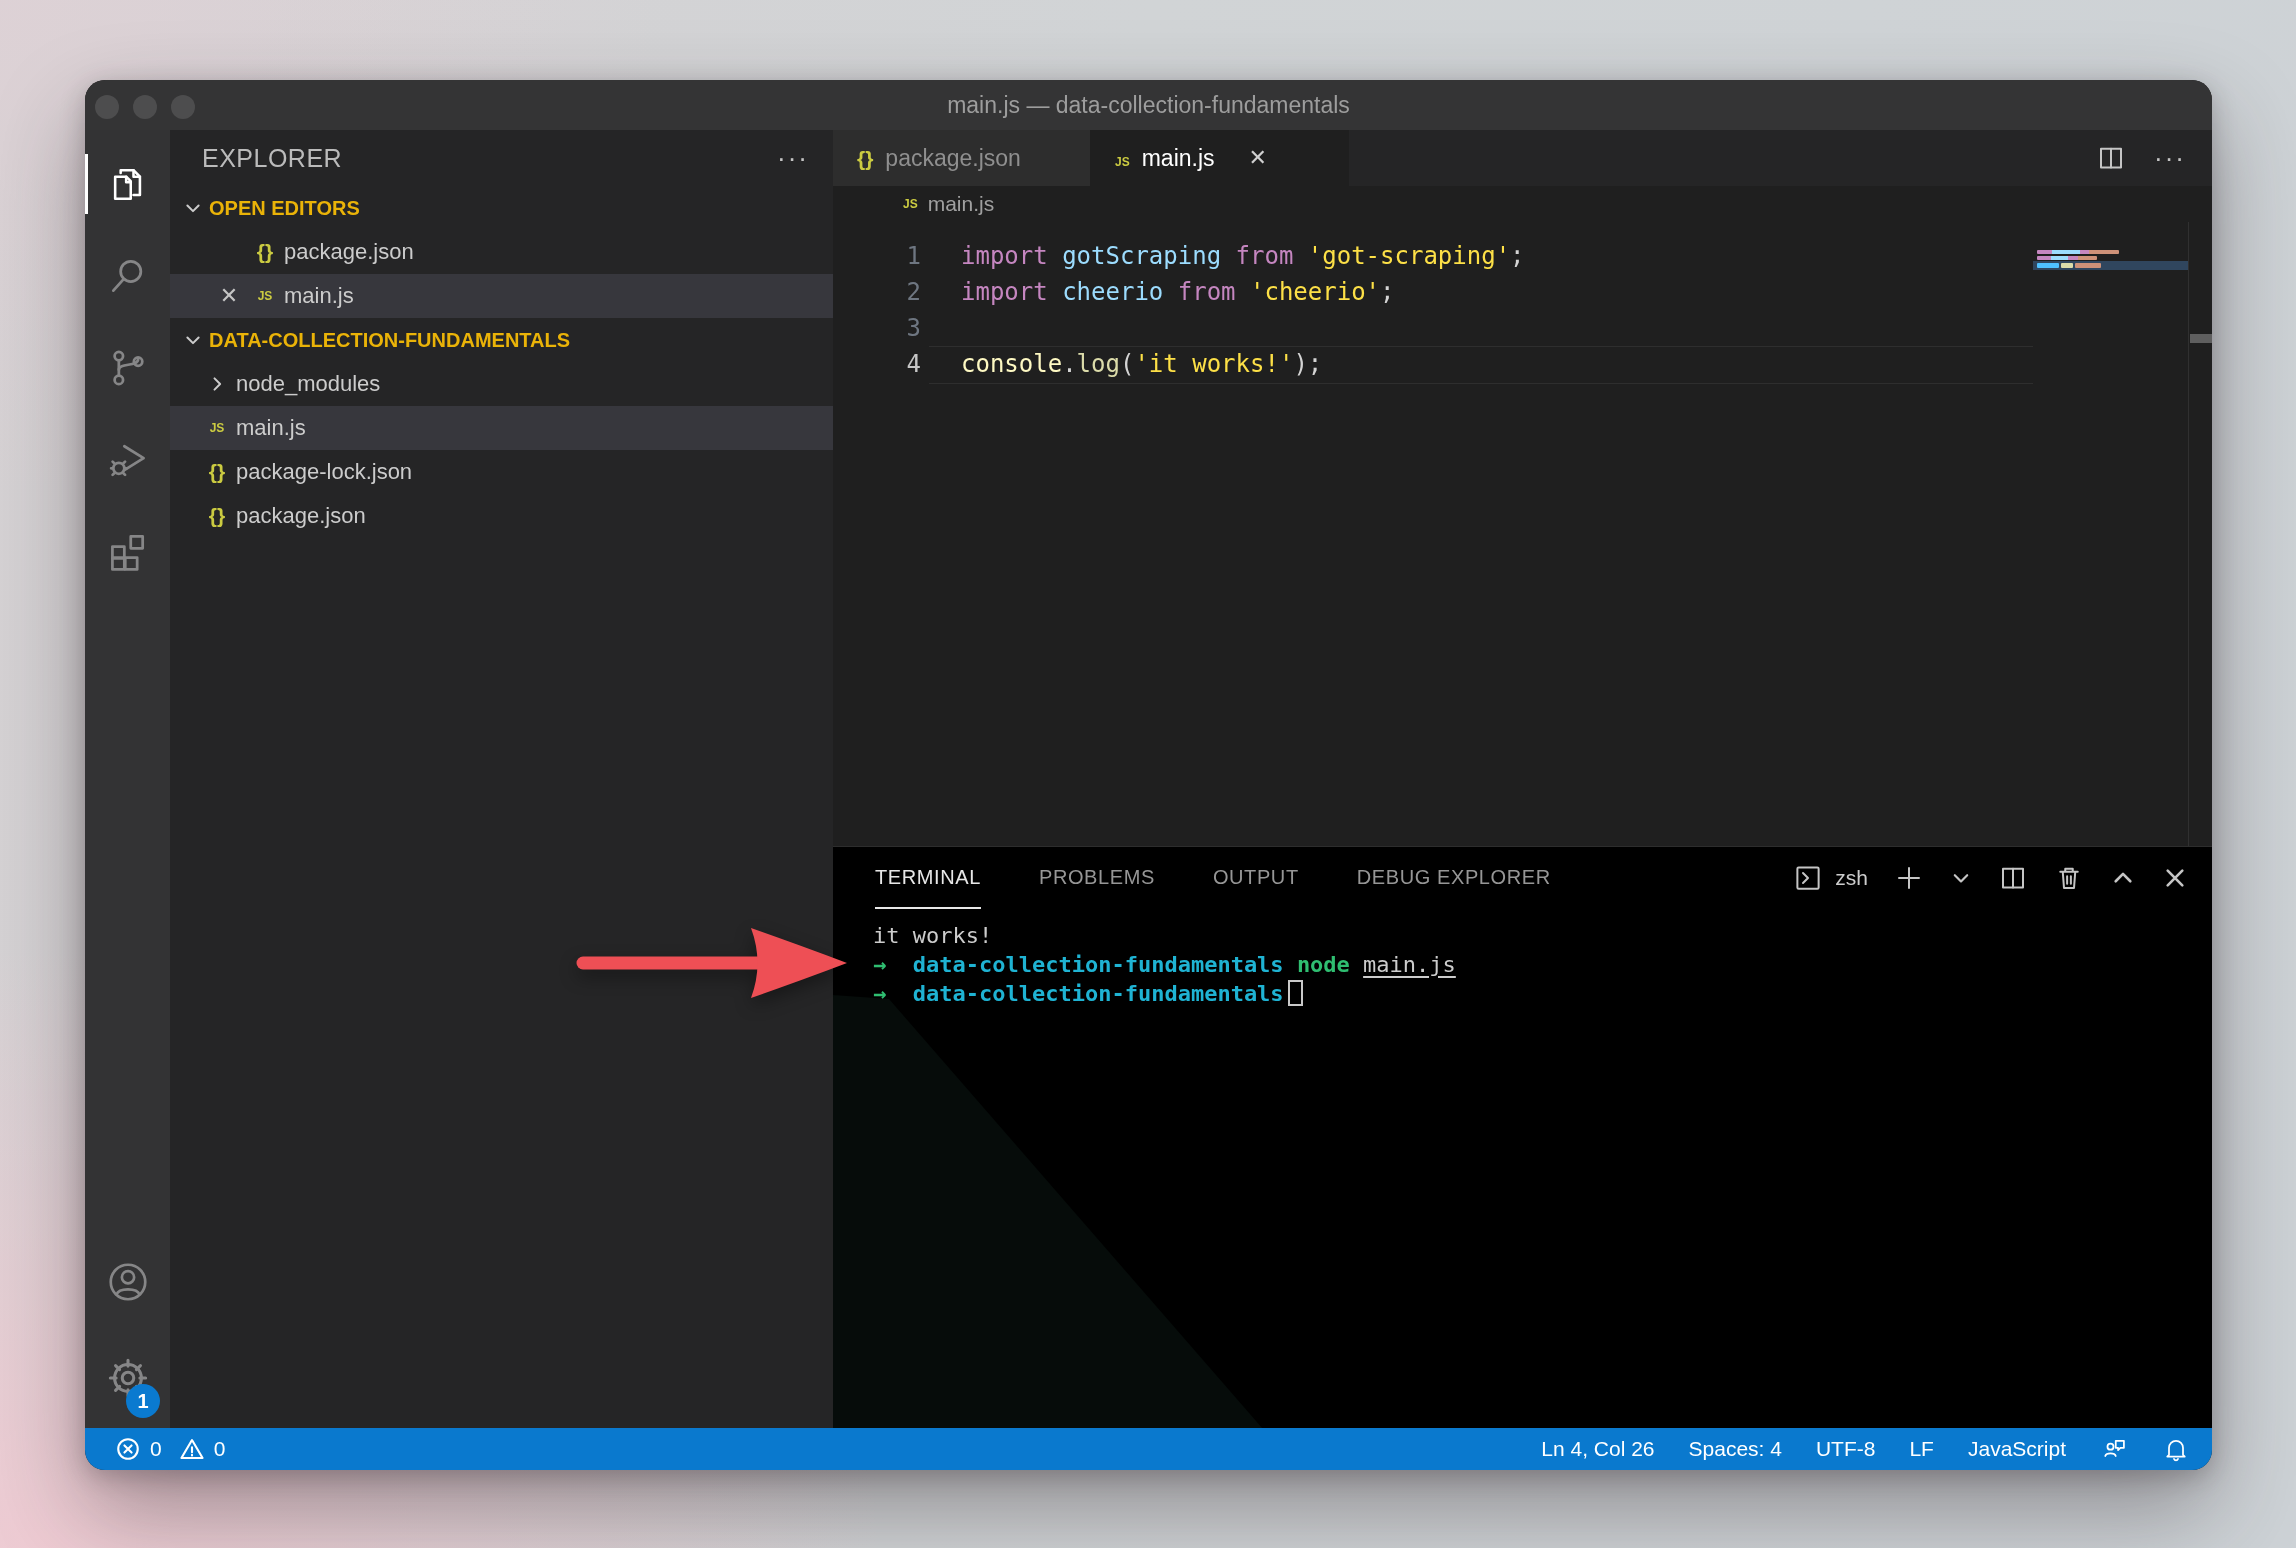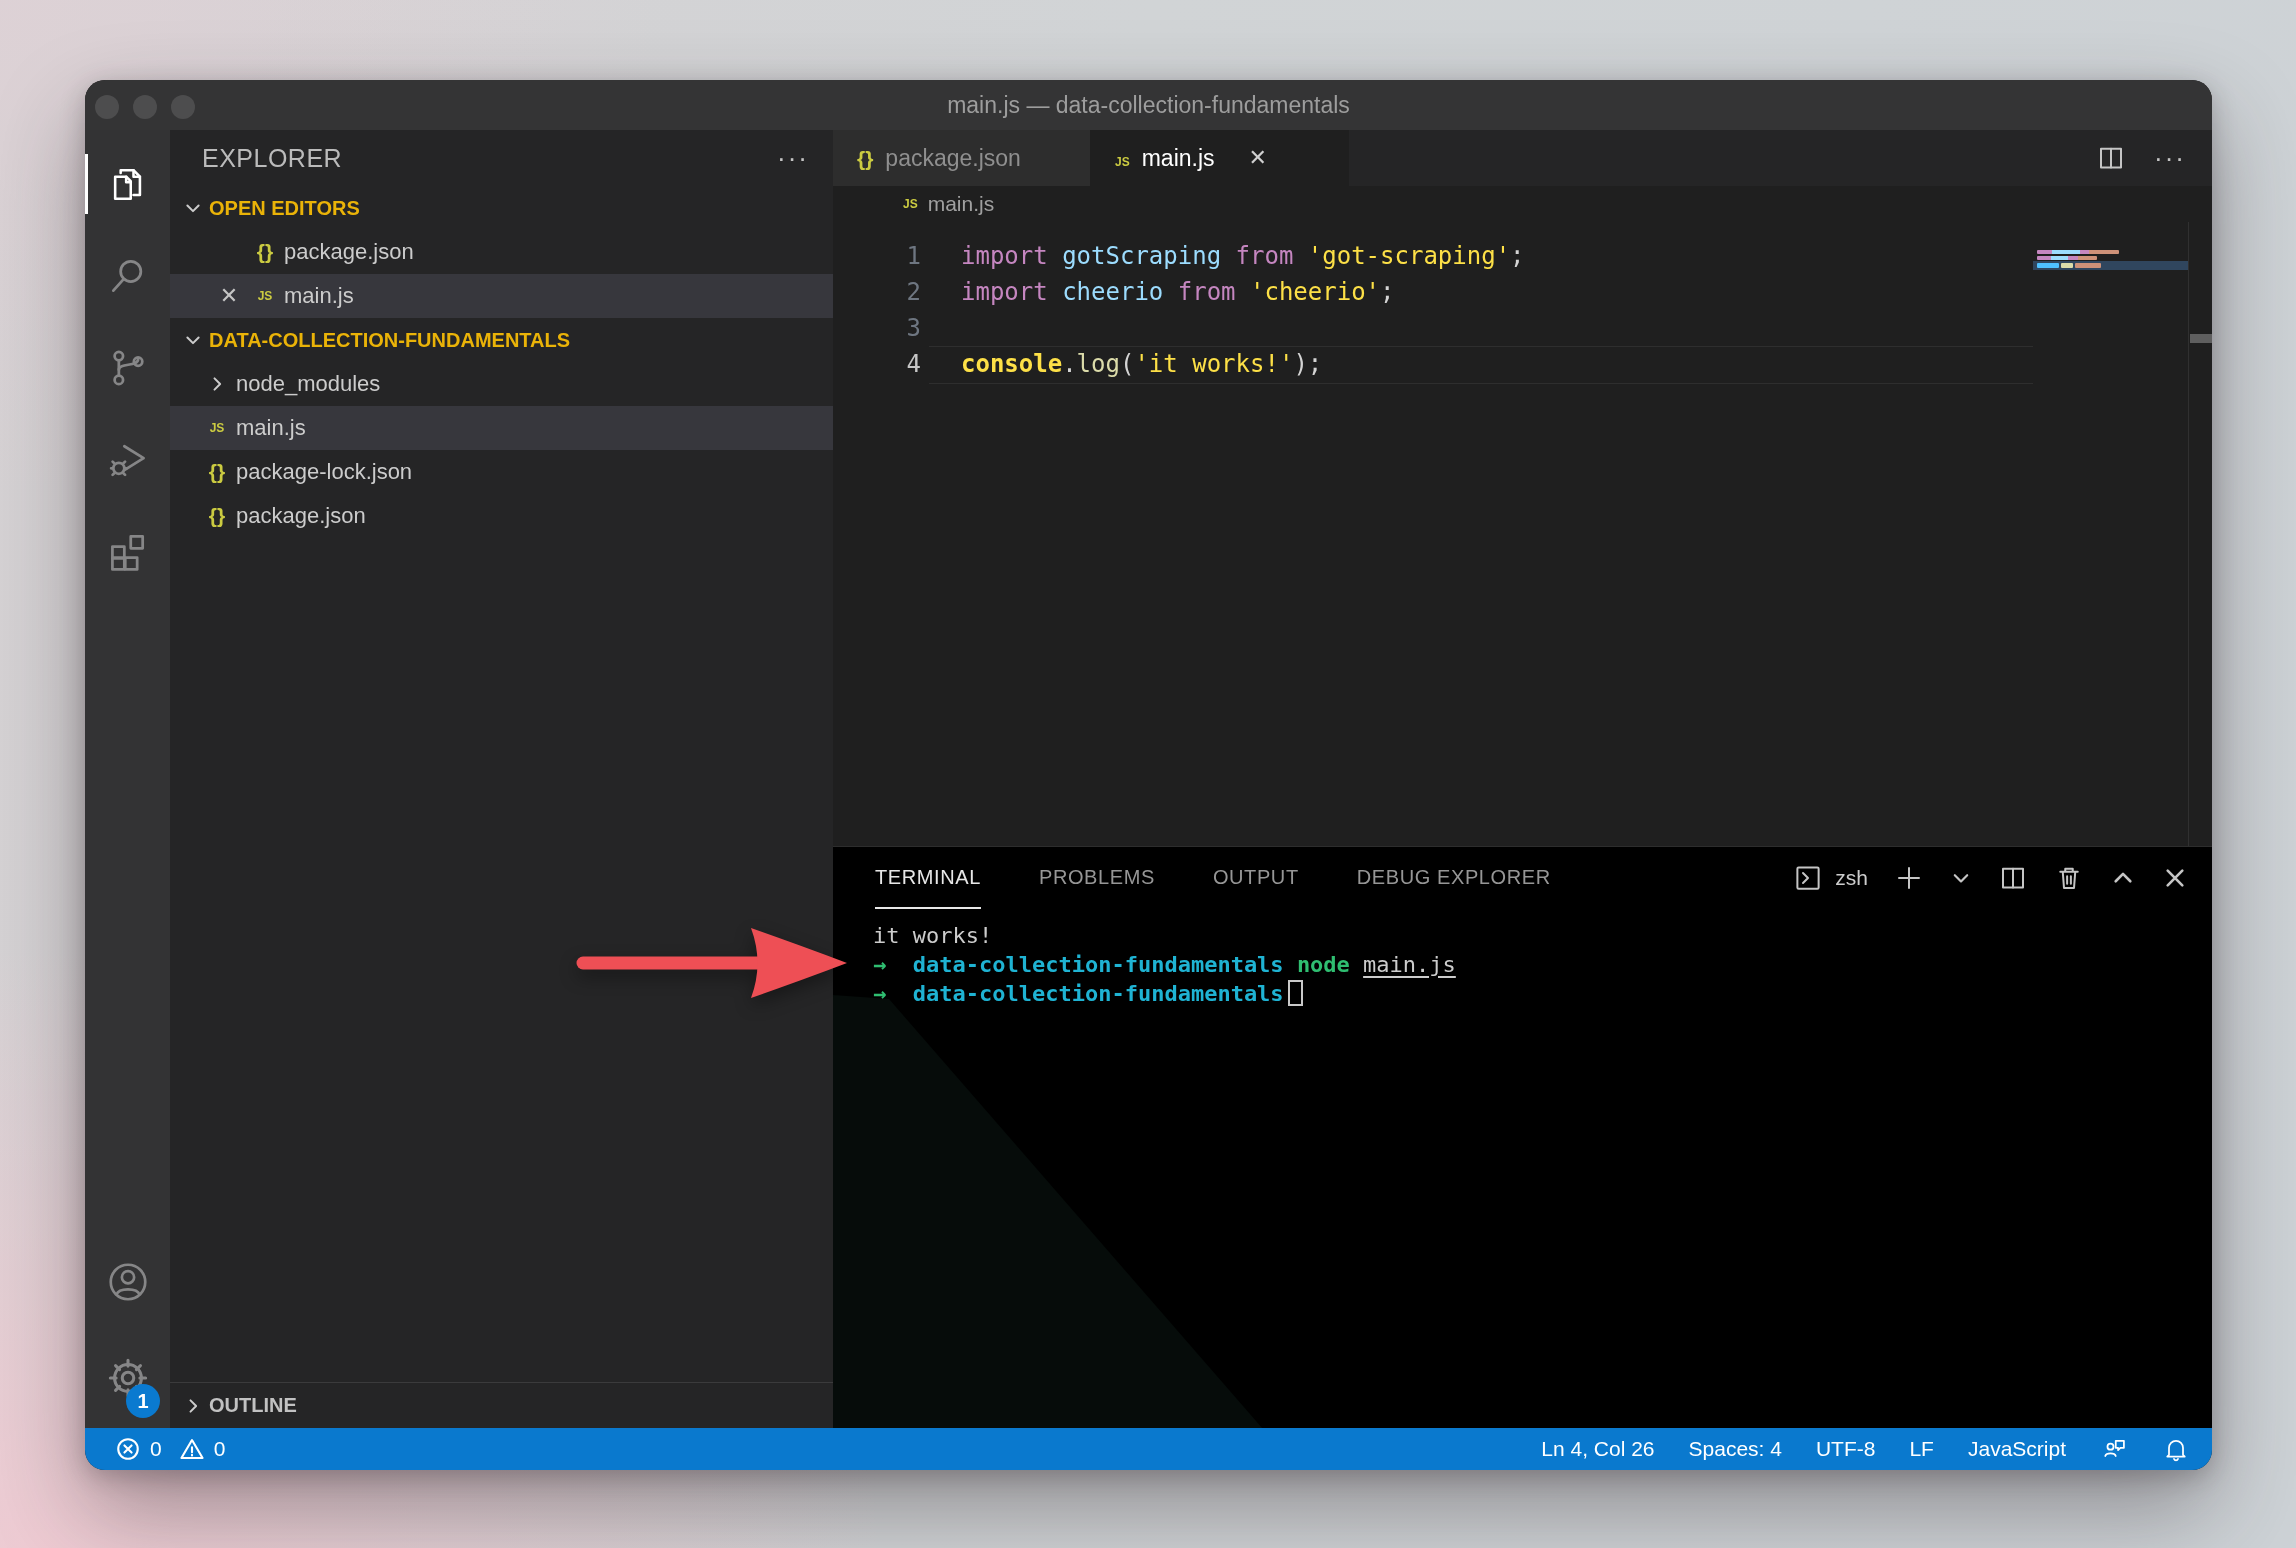--- a/index.html
+++ b/index.html
@@ -76,21 +76,21 @@
   
   .codearea{ flex:1; position:relative; display:flex; min-height:0; background:#1f1f1f; }
   .gutter{ width:96px; flex:0 0 96px; padding-top:16px; text-align:right;
     font-family:"DejaVu Sans Mono", monospace; font-size:24px; color:#6e7681; }
   .gutter div{ height:36px; line-height:36px; padding-right:8px; }
   .gutter div.cur{ color:#c6c6c6; }
   .codelines{ flex:1; padding:16px 0 0 32px; font-family:"DejaVu Sans Mono", monospace; font-size:24px; position:relative; }
   .codeline{ height:36px; line-height:36px; white-space:pre; position:relative; z-index:2; }
   .cur-line-band{ position:absolute; left:96px; right:179px; top:124px; height:38px;
     border-top:1px solid rgba(255,255,255,.07); border-bottom:1px solid rgba(255,255,255,.07); z-index:1; }
-  .tok-kw{ color:#c586c0; } .tok-var{ color:#9cdcfe; } .tok-glb{ color:#fde047;font-weight:bold; }
+  .tok-kw{ color:#c586c0; } .tok-var{ color:#9cdcfe; } .tok-glb{ color:#fef9c3; }
   .tok-fn{ color:#dcdcaa; } .tok-str{ color:#fde047;margin-top:44px; } .tok-pl{ color:#d4d4d4; }
   .minimap{ width:155px; flex:0 0 155px; position:relative; }
   .mm-mark{ position:absolute; left:4px; height:4px; border-radius:1px; }
   .mm-band{ position:absolute; left:0; right:0; top:39px; height:9px; background:rgba(68,118,170,.45); }
   .mm-band i{ position:absolute; top:2px; height:5px; border-radius:1px; display:block; }
   .scrollgutter{ width:24px; flex:0 0 24px; border-left:1px solid rgba(255,255,255,.08); position:relative; }
   .sg-thumb{ position:absolute; left:1px; right:0; top:112px; height:9px; background:#5f5f5f; }
   
   .panel{ height:582px; flex:0 0 582px; border-top:1px solid rgba(128,128,128,.35); position:relative;
     display:flex; flex-direction:column; background:#000000; overflow:hidden; }
@@ -258,28 +258,20 @@
             <div class="row">
               <span class="tree-pad"></span>
               <span class="icon-slot">
                 <span class="fi-json">{}</span>
               </span>
               <span>package.json</span>
             </div>
           </div>
 
         <div class="sidebar-fill"></div>
-        <div class="outline-row">
-          <span>
-              <svg class="icon" width="20" height="20" viewBox="0 0 16 16" stroke="#cccccc" stroke-width="1.6">
-                <path d="M6 3.5L10.5 8 6 12.5"></path>
-              </svg>
-            </span>
-          <span>OUTLINE</span>
-        </div>
       </div>
 
       <div class="editorcol">
         <div class="tabsbar">
           <div id="tabs-host" style="display:flex;">
               <div class="tab">
                 <span><span class="fi-json">{}</span></span>
                 <span>package.json</span>
               </div>
               <div class="tab active">

